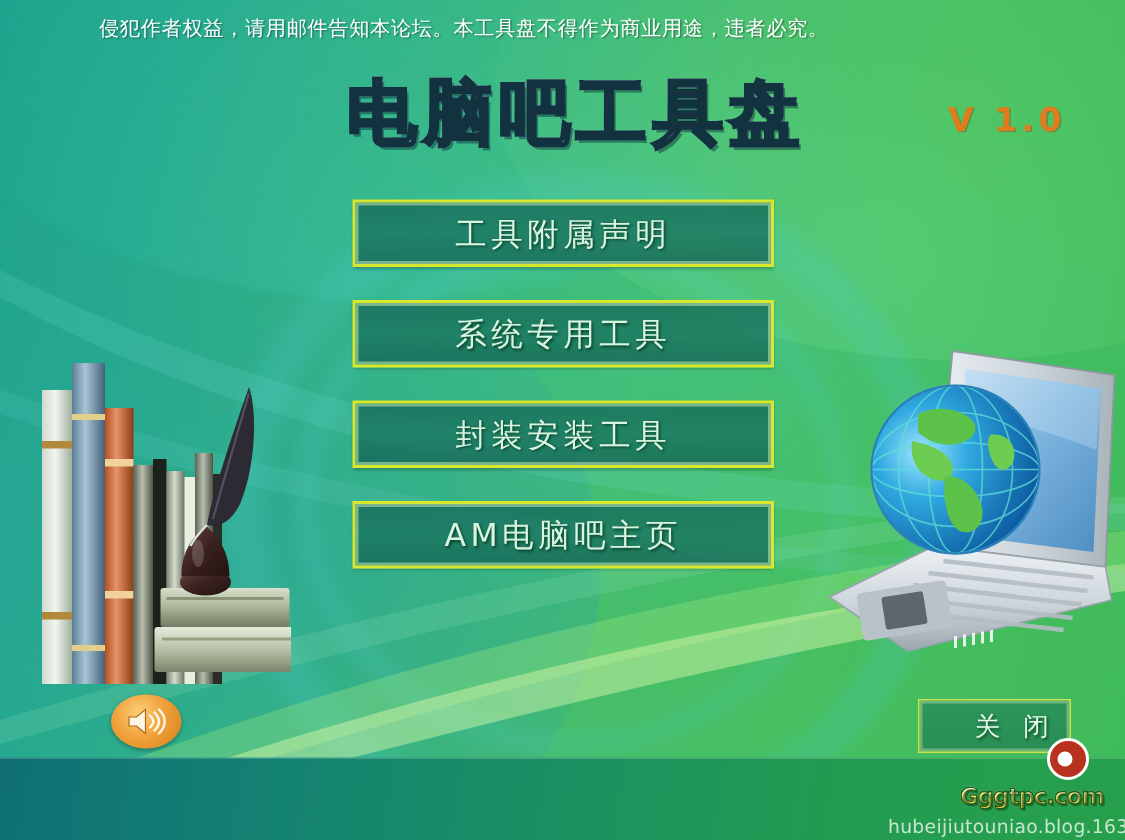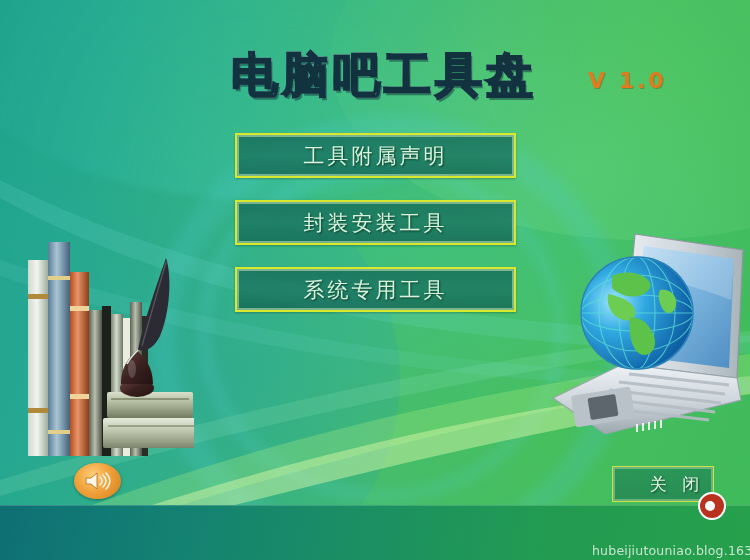--- a/index.html
+++ b/index.html
@@ -51,21 +51,21 @@
   .title{
     font-family:Liberation Sans, sans-serif;
     font-size:47px;font-weight:bold;letter-spacing:4px;
     background:linear-gradient(180deg,#e9f3fb 0%,#bcd6e6 28%,#6f93ad 50%,#2d4f6d 56%,#7fa6c0 70%,#cfe3ef 88%,#9ab8cd 100%);
     -webkit-background-clip:text;background-clip:text;color:transparent;
     -webkit-text-stroke:2px #12323f;
     text-shadow:2px 3px 0 rgba(10,40,50,.45);
     padding-left:18px;
   }
   .version{
-    position:absolute;left:588px;top:68px;
+    position:absolute;left:632px;top:68px;
     font-family:"DejaVu Sans","Liberation Sans",sans-serif;
     font-size:22px;font-weight:bold;letter-spacing:3px;
     color:#e07b1e;text-shadow:1px 1px 0 rgba(120,50,0,.35);
   }
 
   
   .menu{position:absolute;left:235px;top:133px;width:281px;}
   .mbtn{
     position:relative;display:flex;align-items:center;justify-content:center;
     height:41px;margin-bottom:22px;
@@ -330,48 +330,53 @@
       <path d="M82,36 C92,34 100,42 98,52 C96,60 88,62 84,54 C80,46 80,40 82,36 Z" fill="#6ccd52"></path>
       <circle cx="59" cy="59" r="56" fill="none" stroke="#2a7fb8" stroke-width="1.5"></circle>
     </svg>
   </div>
 
   <div class="menu">
     <div class="mbtn">
       <span>工具附属声明</span>
     </div>
     <div class="mbtn">
+      <span>系统专用工具</span>
+    </div>
+    <div class="mbtn">
       <span>封装安装工具</span>
     </div>
     <div class="mbtn">
-      <span>系统专用工具</span>
+      <span>AM电脑吧主页</span>
     </div>
   </div>
 
   <div class="speaker">
     <svg width="30" height="20" viewBox="0 0 30 20">
       <path d="M3,7 L8,7 L14,2 L14,18 L8,13 L3,13 Z" fill="#fdf6e6" stroke="#b06a10" stroke-width=".8"></path>
       <g stroke="#fdf6e6" stroke-width="1.6" fill="none" stroke-linecap="round">
         <path d="M17,6 C20,9 20,11 17,14"></path>
         <path d="M20,4 C24,8 24,12 20,16"></path>
         <path d="M23,2 C28,7 28,13 23,18"></path>
       </g>
     </svg>
   </div>
 
   <div class="closebtn">
     <span>关 闭</span>
   </div>
 
   <div class="bottombar"></div>
+  <div class="notice">侵犯作者权益，请用邮件告知本论坛。本工具盘不得作为商业用途，违者必究。</div>
 
   <div class="logo">
     <svg width="105" height="34" viewBox="0 0 105 34" style="position:absolute;left:0;top:-14px;">
       <circle cx="72" cy="14" r="13" fill="#b8321f"></circle>
       <circle cx="72" cy="14" r="13" fill="none" stroke="#ffffff" stroke-width="2"></circle>
       <path d="M72,2 A12,12 0 0 1 72,26 A9,9 0 0 0 72,2 Z" fill="#1f8a3c"></path>
       <circle cx="70" cy="14" r="5" fill="#ffffff"></circle>
     </svg>
+    <div class="logo-text">Gggtpc.com</div>
   </div>
 
   <div class="watermark">hubeijiutouniao.blog.163.com</div>
 
 </div>
 
 </body></html>

